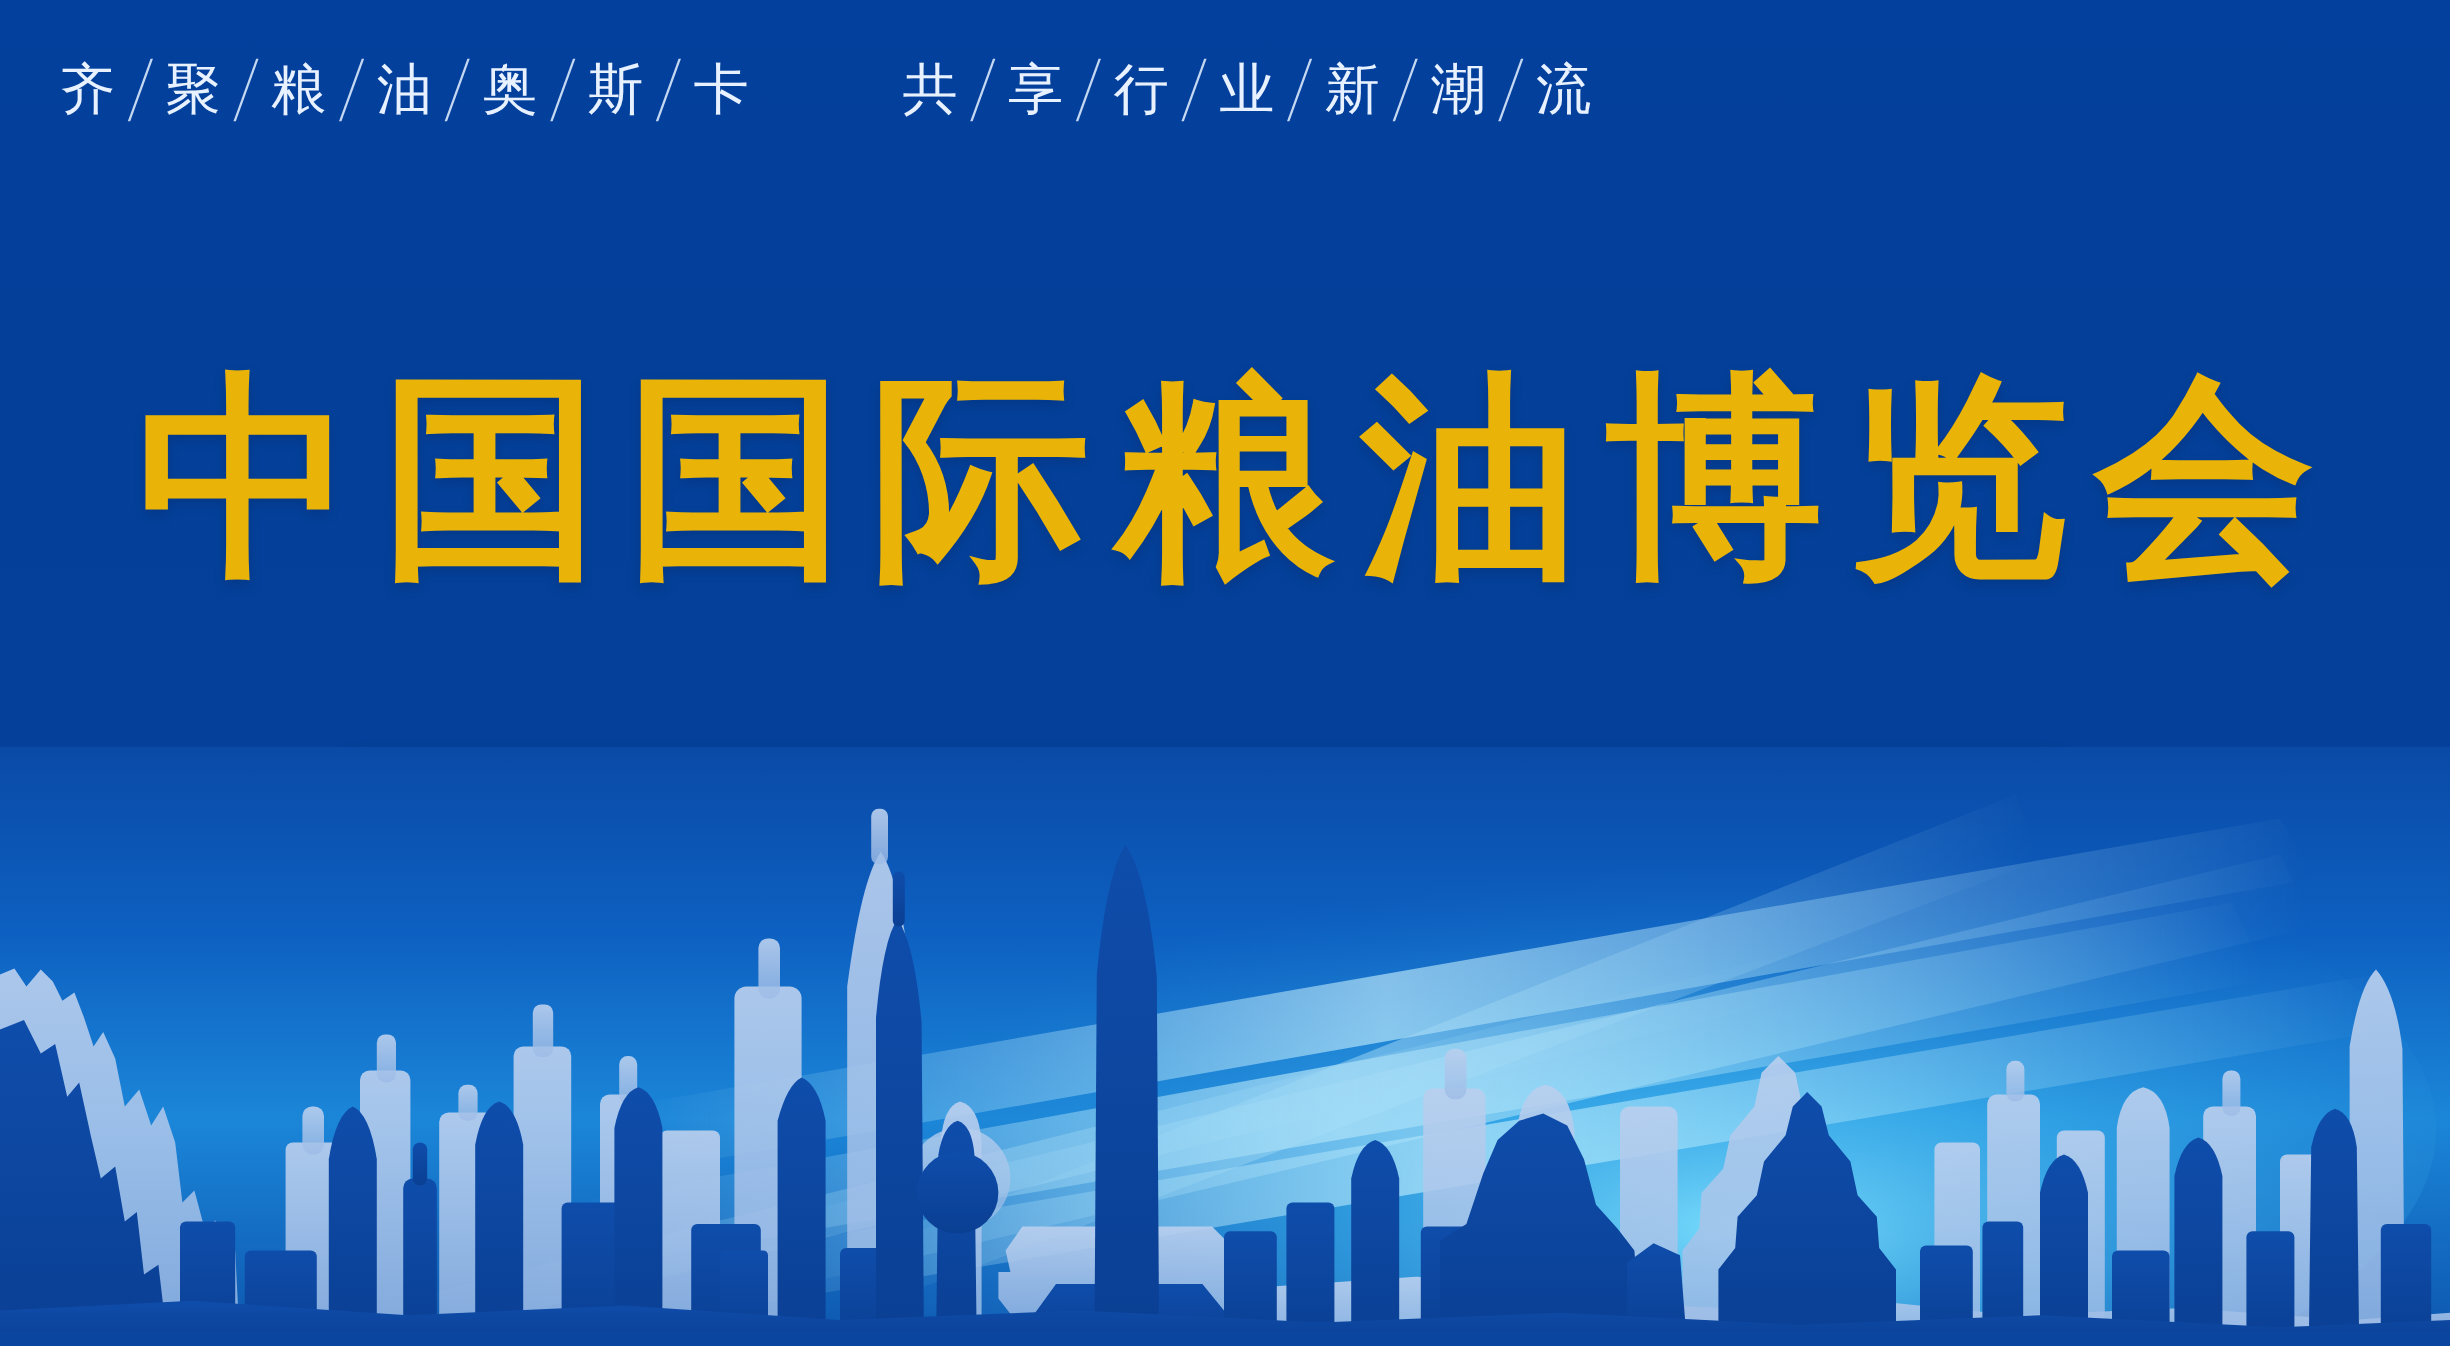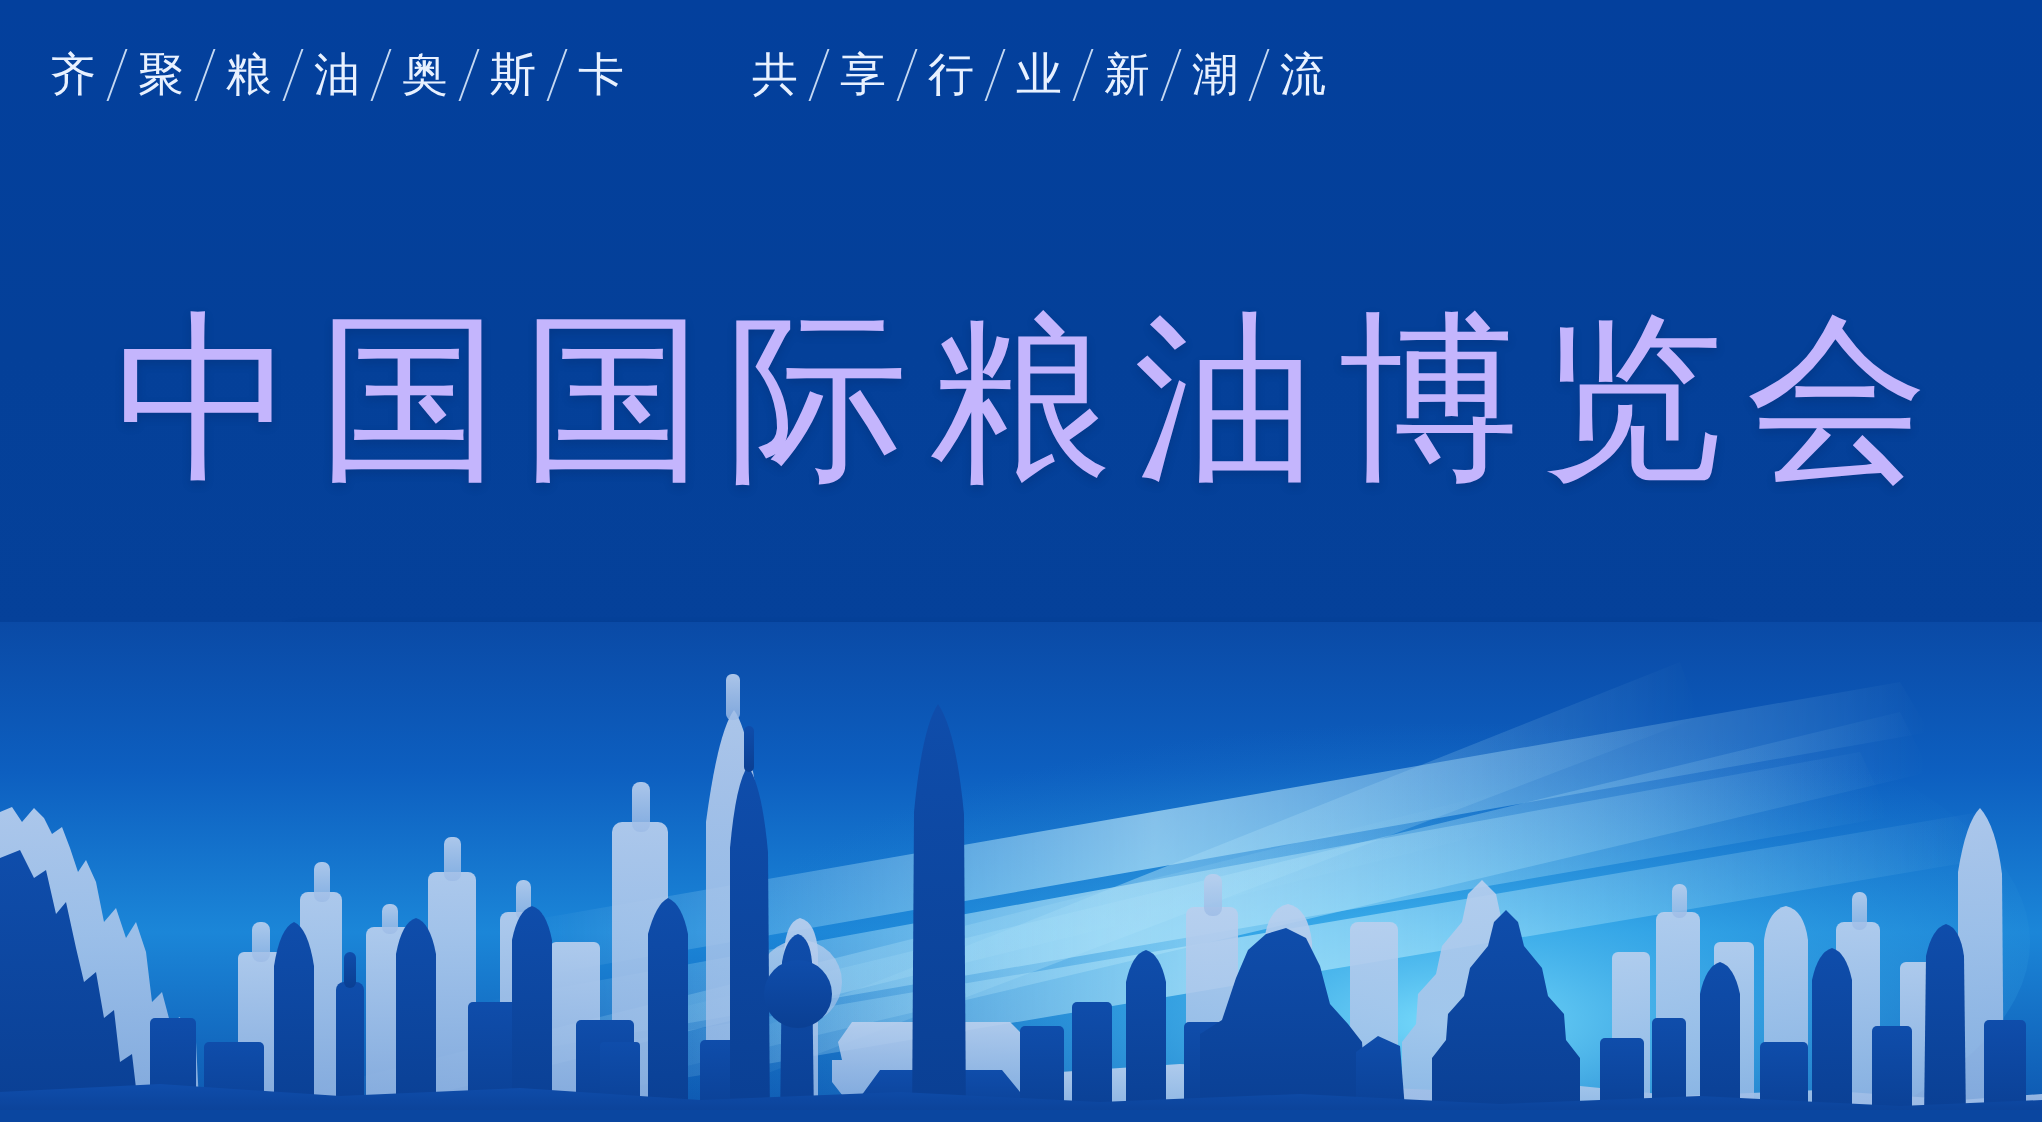--- a/index.html
+++ b/index.html
@@ -48,24 +48,24 @@
     opacity:.95;
   }
   .tagline-gap{ width:100px; }
 
   
   .title-wrap{
     position:absolute; left:0; top:300px; width:100%;
     display:flex; justify-content:center;
   }
   .main-title{
-    color:#c4b5fd;
+    color:#eab308;
     font-family:"DejaVu Sans","Liberation Sans",sans-serif;
     font-size:182px;
-    font-weight:400;
+    font-weight:700;
     line-height:1.08;
     letter-spacing:22px;
     text-indent:22px;
     white-space:nowrap;
     text-shadow:0 4px 10px rgba(0,20,60,.18);
   }
 
   
   .pill{
     position:absolute;

